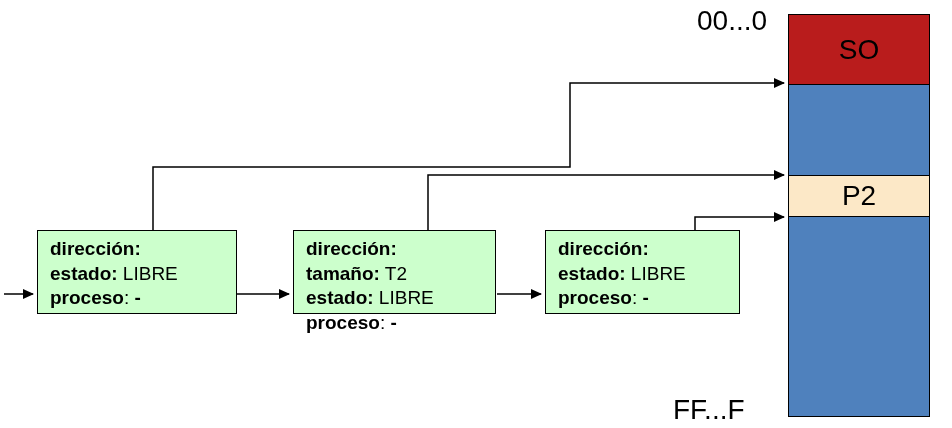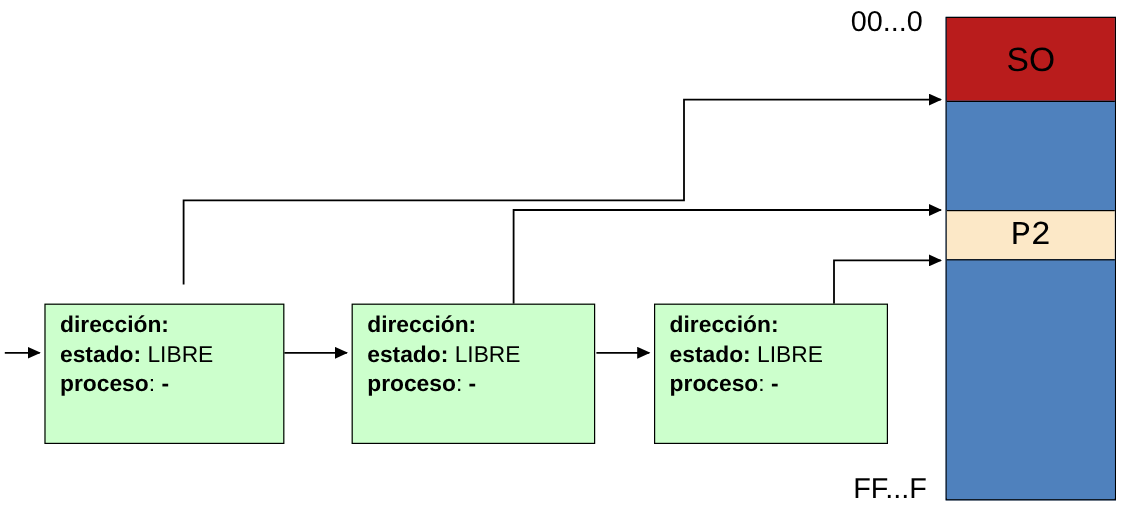--- a/index.html
+++ b/index.html
@@ -3,46 +3,46 @@
 <meta charset="utf-8">
 <style>
   html,body { margin:0; padding:0; background:#ffffff; }
   #canvas {
     position:relative; width:952px; height:428px; background:#ffffff;
     font-family:"Liberation Sans", sans-serif; overflow:hidden;
   }
   #connectors { position:absolute; left:0; top:0; width:952px; height:428px; }
 
   .node {
-    position:absolute; top:253px; height:117px; box-sizing:border-box;
+    position:absolute; top:230px; height:84px; box-sizing:border-box;
     background:#CCFFCC; border:1.5px solid #000;
     padding:6px 0 0 12px;
   }
   #node-1 { left:37px;  width:200px; }
   #node-2 { left:293px; width:203px; }
   #node-3 { left:545px; width:195px; }
   .box-line { font-size:19px; line-height:24.5px; color:#000; white-space:nowrap; }
   .box-line .b { font-weight:bold; }
 
   #memory {
     position:absolute; left:788px; top:14px; width:142px; height:403px;
     box-sizing:border-box; border:1.5px solid #000; background:#4F81BD;
   }
   .segment {
     width:100%; box-sizing:border-box;
     display:flex; align-items:center; justify-content:center;
     font-size:28px; color:#000;
   }
-  .segment + .segment { border-top:1.5px solid #000;font-family:Liberation Mono, monospace; }
+  .segment + .segment { border-top:1.5px solid #000; }
 
   .addr-label {
-    position:absolute; font-size:24px; color:#000; white-space:nowrap;margin-left:12px;
+    position:absolute; font-size:28px; color:#000; white-space:nowrap;
   }
   #top-label { left:697px; top:5px; }
-  #bottom-label { left:699px; top:394px; }
+  #bottom-label { left:673px; top:394px; }
 </style>
 </head>
 <body>
 
 <div id="canvas">
 
   <svg id="connectors" viewBox="0 0 952 428" xmlns="http://www.w3.org/2000/svg">
     <defs>
       <marker id="arrow" markerUnits="userSpaceOnUse" markerWidth="12" markerHeight="10" refX="10" refY="5" orient="auto">
         <path d="M0,0 L11,5 L0,10 Z" fill="#000"></path>
@@ -56,20 +56,21 @@
     <polyline points="695,258 695,217 784,217" fill="none" stroke="#000" stroke-width="1.5" marker-end="url(#arrow)"></polyline>
   </svg>
 
   <div id="node-1" class="node">
       <div class="box-line"><span class="b">dirección:</span></div>
       <div class="box-line"><span class="b">estado:</span><span> LIBRE</span></div>
       <div class="box-line"><span class="b">proceso</span><span>: </span><span class="b">-</span></div>
     </div>
   <div id="node-2" class="node">
       <div class="box-line"><span class="b">dirección:</span></div>
+      <div class="box-line"><span class="b">tamaño:</span><span> T2</span></div>
       <div class="box-line"><span class="b">estado:</span><span> LIBRE</span></div>
       <div class="box-line"><span class="b">proceso</span><span>: </span><span class="b">-</span></div>
     </div>
   <div id="node-3" class="node">
       <div class="box-line"><span class="b">dirección:</span></div>
       <div class="box-line"><span class="b">estado:</span><span> LIBRE</span></div>
       <div class="box-line"><span class="b">proceso</span><span>: </span><span class="b">-</span></div>
     </div>
 
   <div id="memory">

